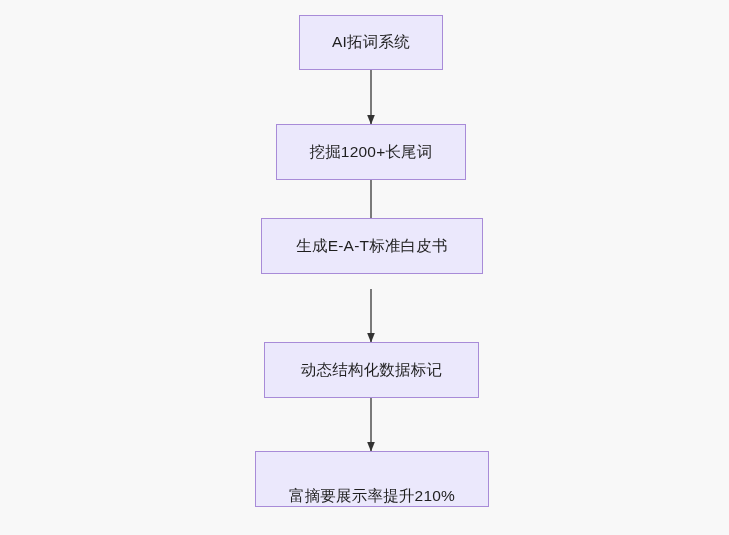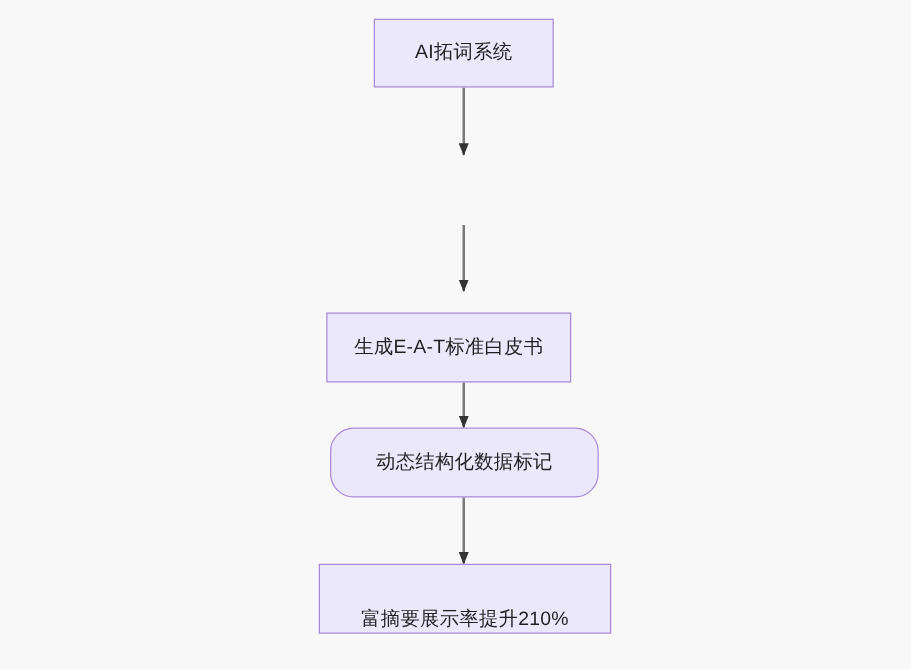--- a/index.html
+++ b/index.html
@@ -43,22 +43,22 @@
     color: #1f1f1f;
     font-size: 15.5px;
     line-height: 1.2;
     letter-spacing: 0.2px;
     white-space: nowrap;
     text-align: center;
   }
   
   #node-1 { left: 299px; top: 15px;  width: 144px; height: 55px; }
   #node-2 { left: 276px; top: 124px; width: 190px; height: 56px; }
-  #node-3 { left: 261px; top: 250px; width: 196px; height: 56px; }
-  #node-4 { left: 264px; top: 342px; width: 215px; height: 56px; border-radius: 19px; }
+  #node-3 { left: 261px; top: 218px; width: 222px; height: 56px; }
+  #node-4 { left: 264px; top: 342px; width: 215px; height: 56px; }
   #node-5 { left: 255px; top: 451px; width: 234px; height: 56px; align-items: flex-end; }
 </style>
 </head>
 <body>
 
 <div id="flow-canvas">
 
   <svg id="edge-layer" width="729" height="535" viewBox="0 0 729 535" xmlns="http://www.w3.org/2000/svg">
     <defs>
       <marker id="arrowhead" markerWidth="10" markerHeight="8" refX="9.4" refY="4" orient="auto" markerUnits="userSpaceOnUse">
@@ -77,20 +77,23 @@
     </g>
     <g>
       <line x1="371" y1="398" x2="371" y2="451" stroke="#7a7a7a" stroke-width="2" marker-end="url(#arrowhead)"></line>
     </g>
   </svg>
 
   <div id="node-1" class="flow-node">
     <span class="flow-node-label">AI拓词系统</span>
   </div>
 
+  <div id="node-2" class="flow-node">
+    <span class="flow-node-label">挖掘1200+长尾词</span>
+  </div>
 
   <div id="node-3" class="flow-node">
     <span class="flow-node-label">生成E-A-T标准白皮书</span>
   </div>
 
   <div id="node-4" class="flow-node">
     <span class="flow-node-label">动态结构化数据标记</span>
   </div>
 
   <div id="node-5" class="flow-node">

